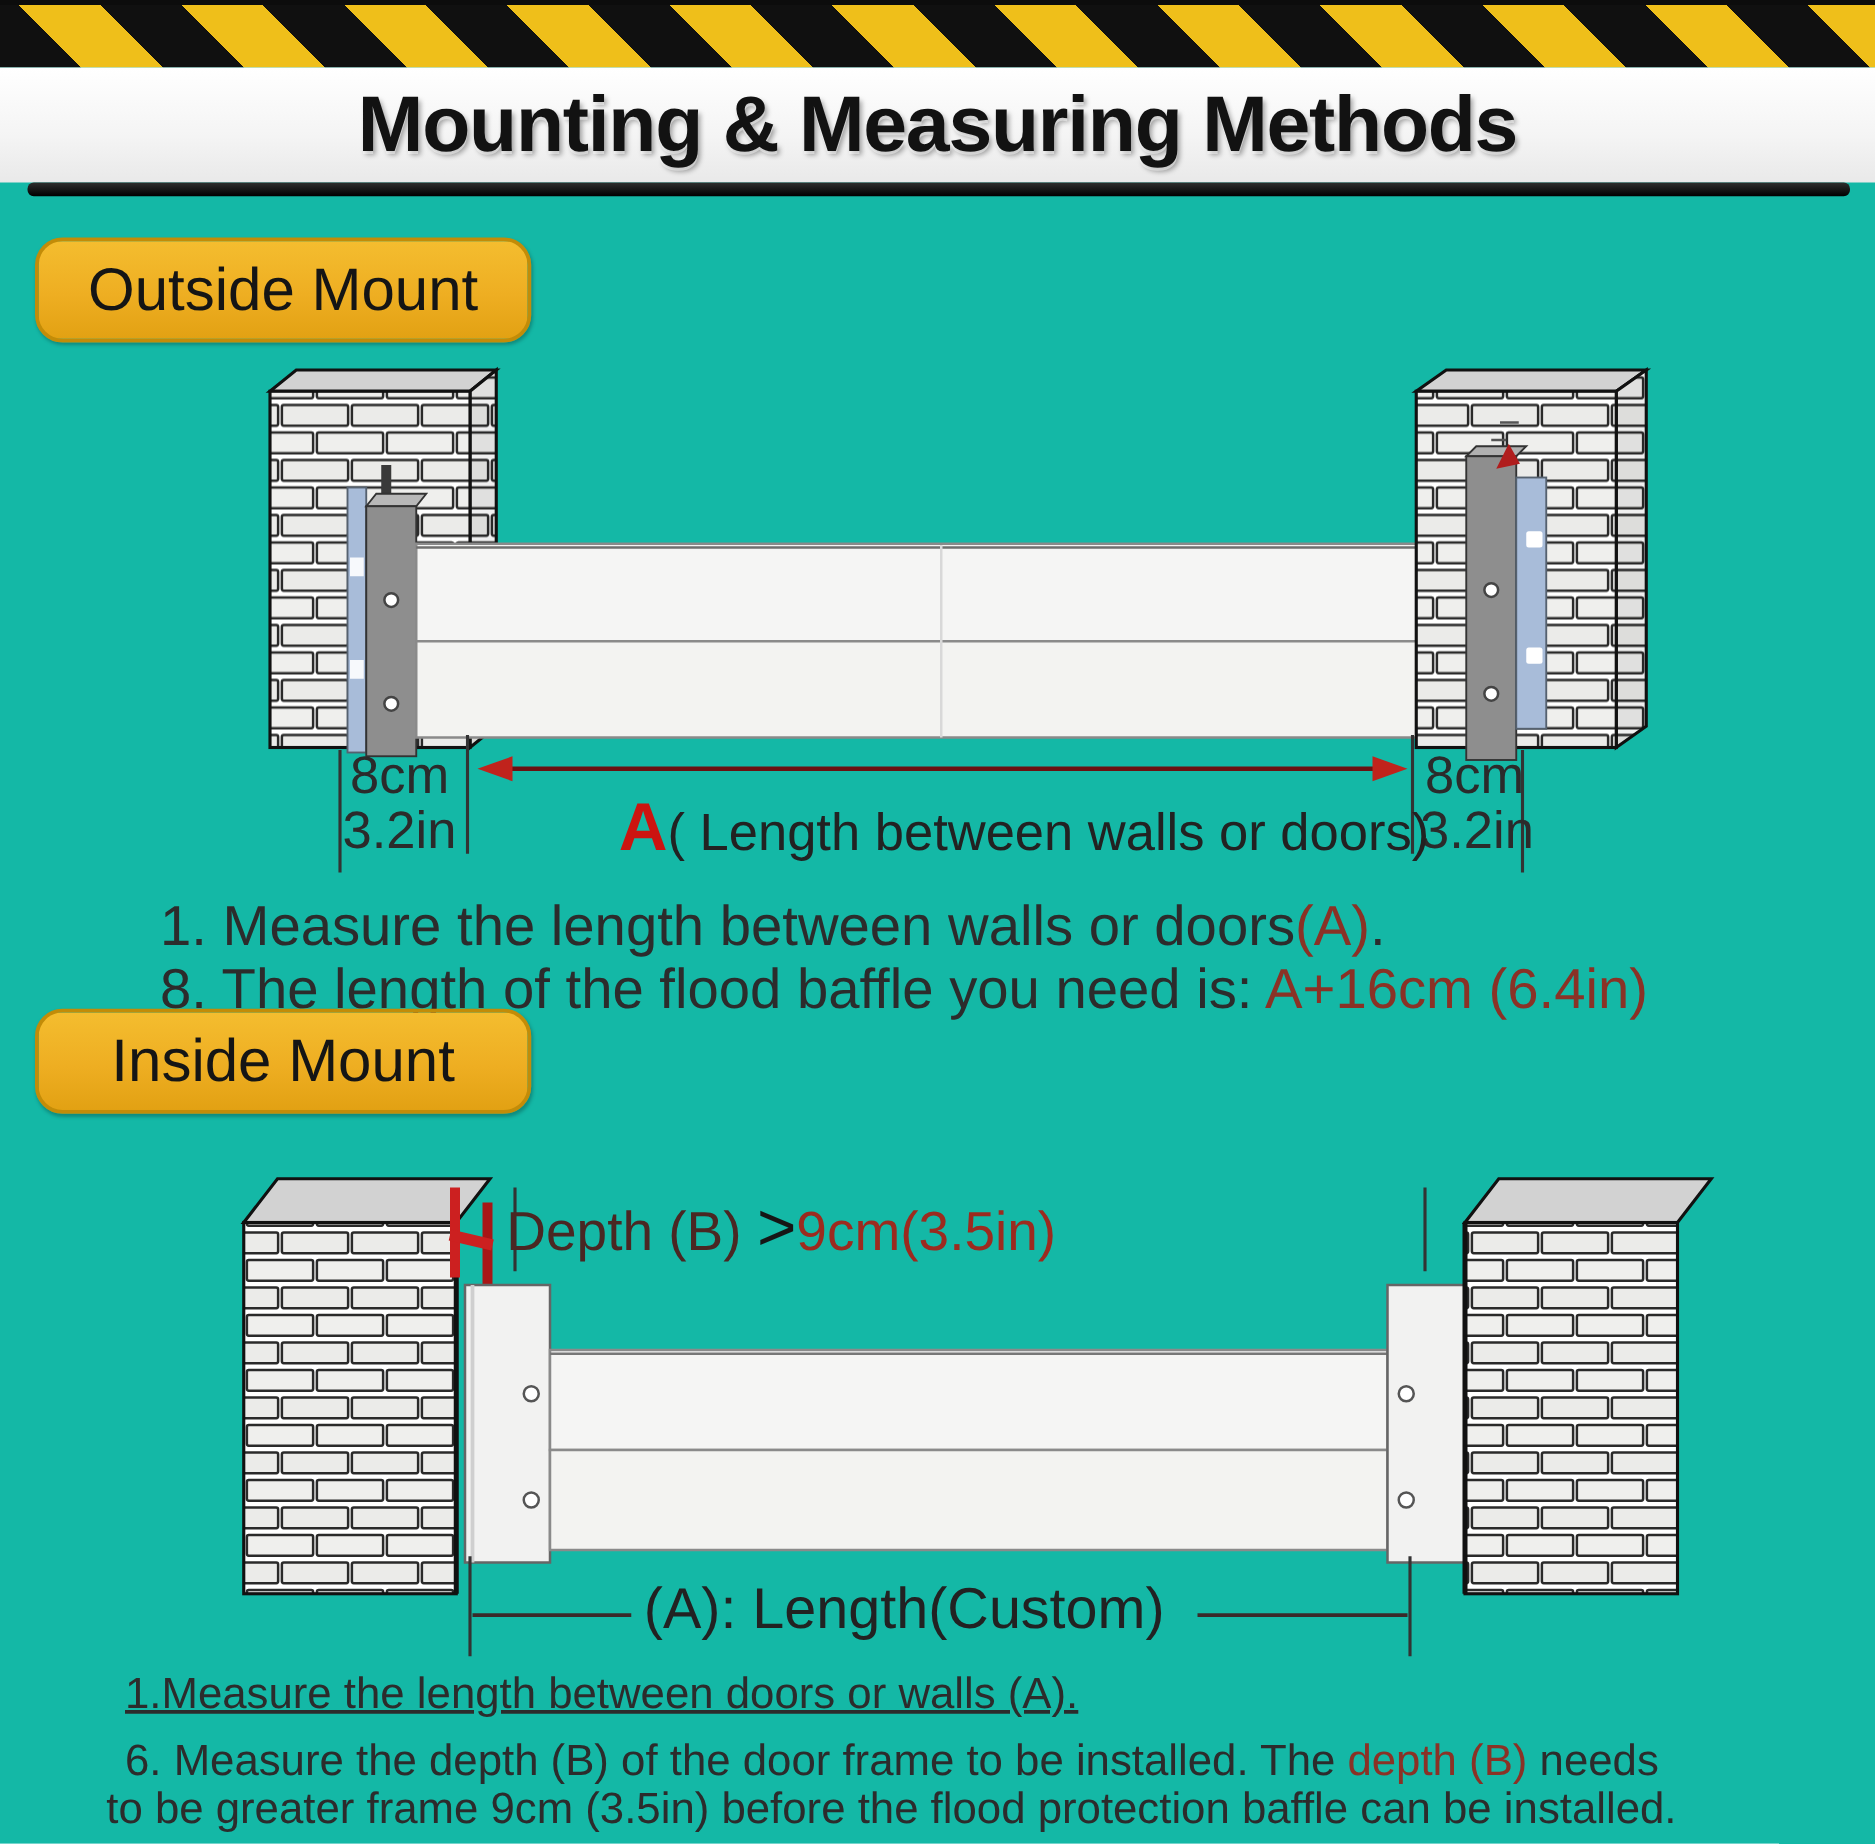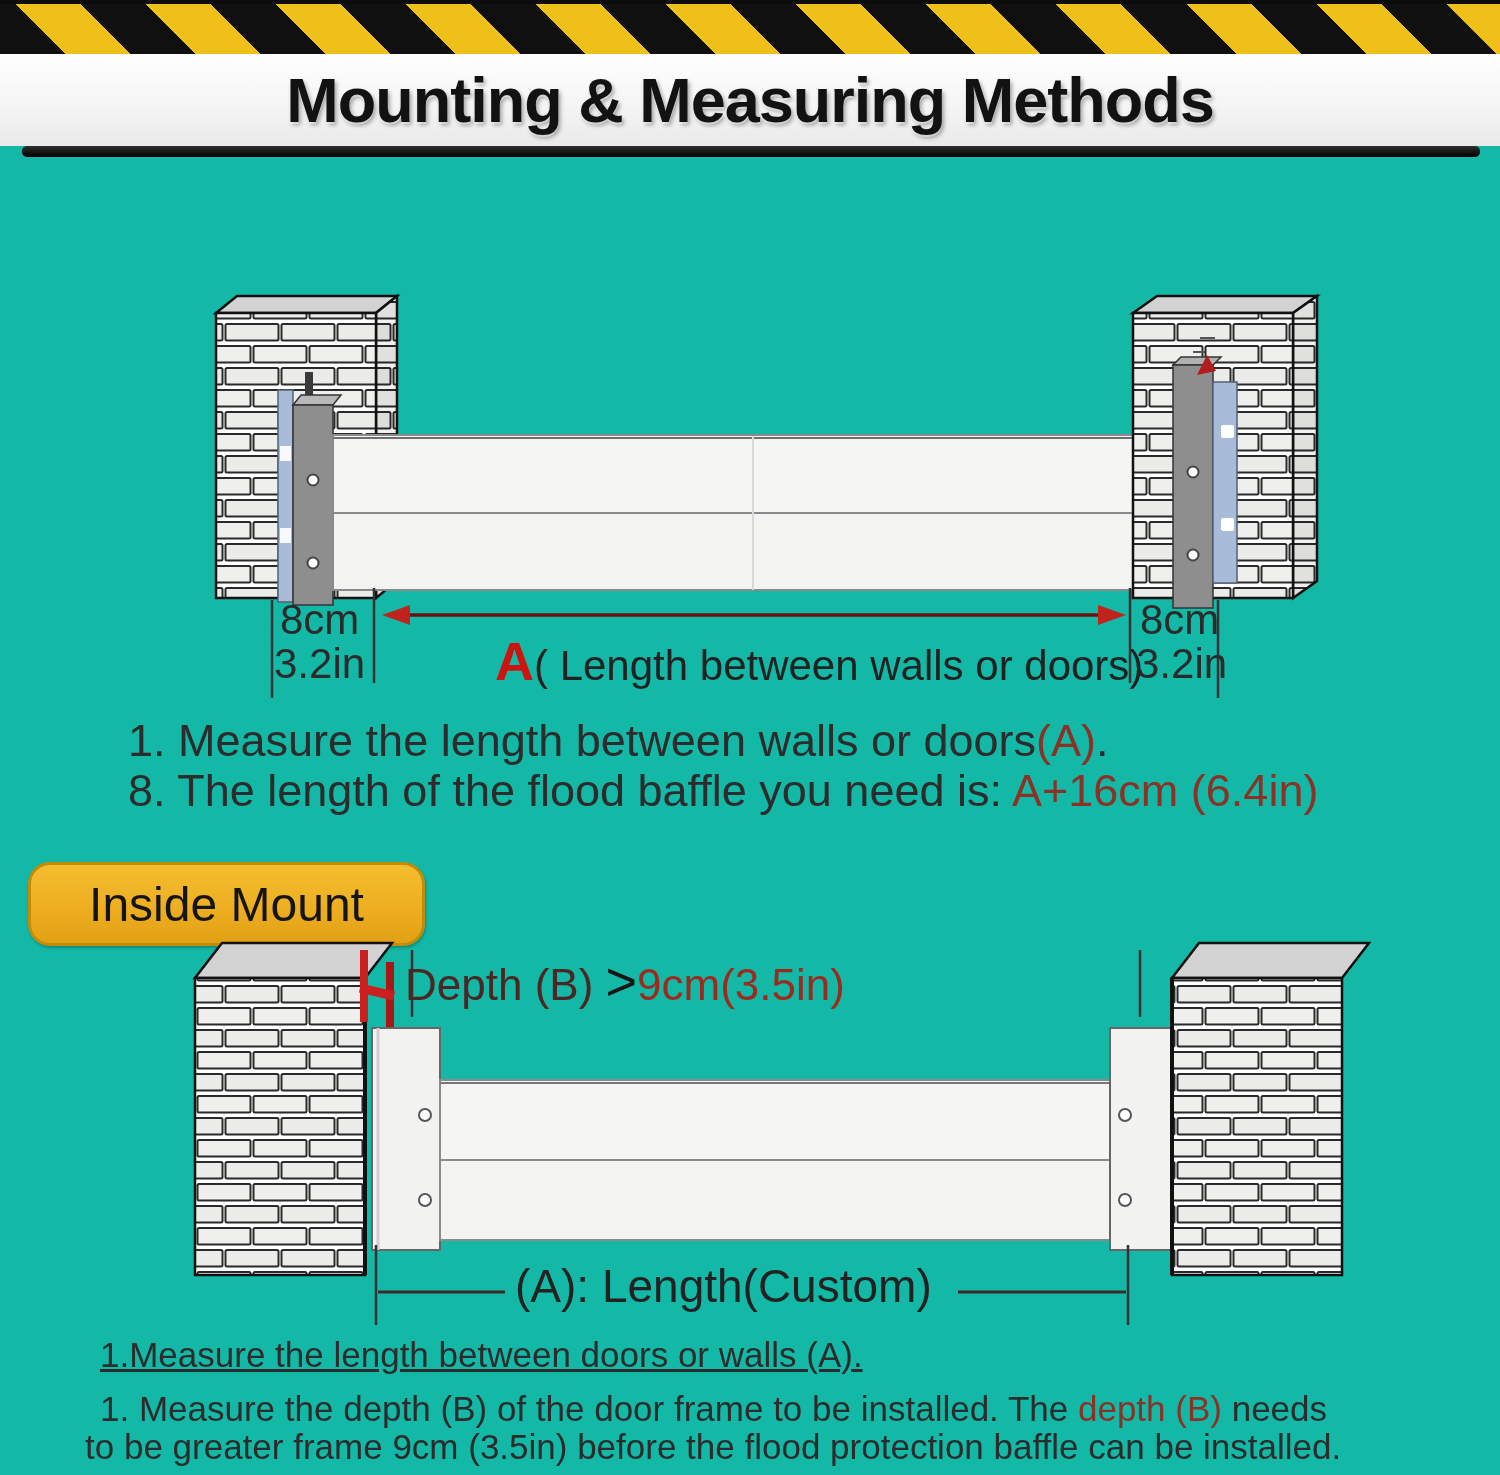--- a/index.html
+++ b/index.html
@@ -18,21 +18,21 @@
   .black-bar{position:absolute;left:22px;top:146px;width:1458px;height:11px;
         background:linear-gradient(180deg,#2e2e2e,#000);border-radius:5px;}
 
   
   .badge{position:absolute;left:28px;width:397px;height:84px;border-radius:22px;
         background:linear-gradient(180deg,#f4bd2f 0%,#eeae22 55%,#e2a113 100%);
         border:3px solid #c28c08;box-sizing:border-box;
         display:flex;align-items:center;justify-content:center;
         font-size:48px;color:#151515;box-shadow:1px 2px 3px rgba(0,0,0,.25);}
   .badge-outside{top:190px;}
-  .badge-inside{top:862px;}
+  .badge-inside{top:807px;}
 
   
   .diagram{position:absolute;left:0;}
   svg text{font-family:"Liberation Sans",sans-serif;}
 
   
   .instr{position:absolute;color:#2c2c2c;font-size:45px;line-height:50px;white-space:nowrap;}
   .instr-outside{left:128px;top:716px;}
   .instr-inside{left:85px;top:1336px;font-size:35px;line-height:38px;}
   .instr-inside .l1{padding-left:15px;margin-bottom:16px;text-decoration:underline;}
@@ -43,20 +43,23 @@
 <body>
 
 <div class="page">
 
   <div class="tape"></div>
   <div class="title-band">
     <div class="title">Mounting &amp; Measuring Methods</div>
   </div>
   <div class="black-bar"></div>
 
+  <div class="badge badge-outside">
+    <span>Outside Mount</span>
+  </div>
 
   <svg class="diagram" style="top:278px" width="1500" height="435" viewBox="0 0 1500 435">
     <defs>
       <pattern id="brickA" width="56" height="44" patternUnits="userSpaceOnUse">
         <rect width="56" height="44" fill="#ffffff"></rect>
         <rect x="1.5" y="2" width="53" height="16.5" rx="1.5" fill="#ebebe9" stroke="#2a2a2a" stroke-width="2"></rect>
         <rect x="-26.5" y="24" width="53" height="16.5" rx="1.5" fill="#efefed" stroke="#2a2a2a" stroke-width="2"></rect>
         <rect x="29.5" y="24" width="53" height="16.5" rx="1.5" fill="#efefed" stroke="#2a2a2a" stroke-width="2"></rect>
       </pattern>
     </defs>
@@ -187,17 +190,17 @@
       <line x1="376" y1="305" x2="376" y2="385" stroke="#333" stroke-width="2.5"></line>
       <line x1="1128" y1="305" x2="1128" y2="385" stroke="#333" stroke-width="2.5"></line>
       <line x1="378" y1="352" x2="505" y2="352" stroke="#3a2a2a" stroke-width="3"></line>
       <line x1="958" y1="352" x2="1126" y2="352" stroke="#3a2a2a" stroke-width="3"></line>
     </g>
     <text x="515" y="362" font-size="46" fill="#222">(A): Length(Custom)</text>
   </svg>
 
   <div class="instr instr-inside">
     <div class="l1">1.Measure the length between doors or walls (A).</div>
-    <div class="l2"><span>1. Measure the depth (B) of the door frame to be installed. The </span><span class="accent">depth (B)</span><span> needs</span></div>
+    <div class="l2"><span>6. Measure the depth (B) of the door frame to be installed. The </span><span class="accent">depth (B)</span><span> needs</span></div>
     <div class="l3">to be greater frame 9cm (3.5in) before the flood protection baffle can be installed.</div>
   </div>
 
 </div>
 
 </body></html>

